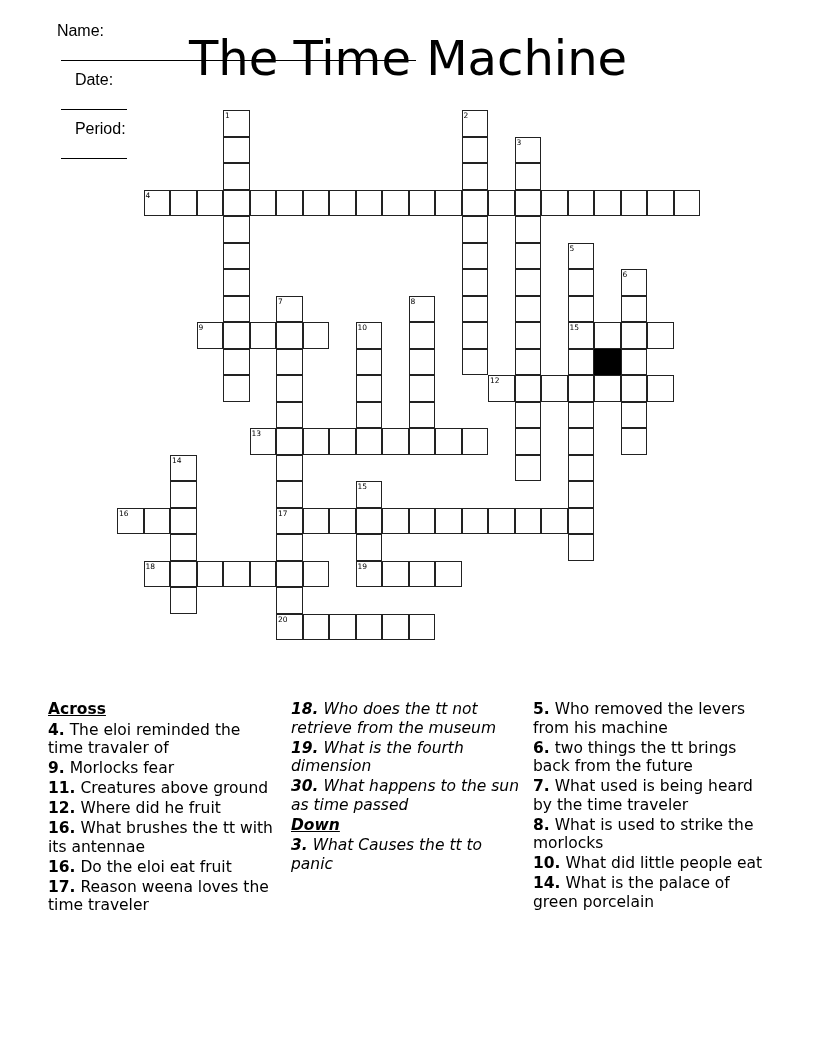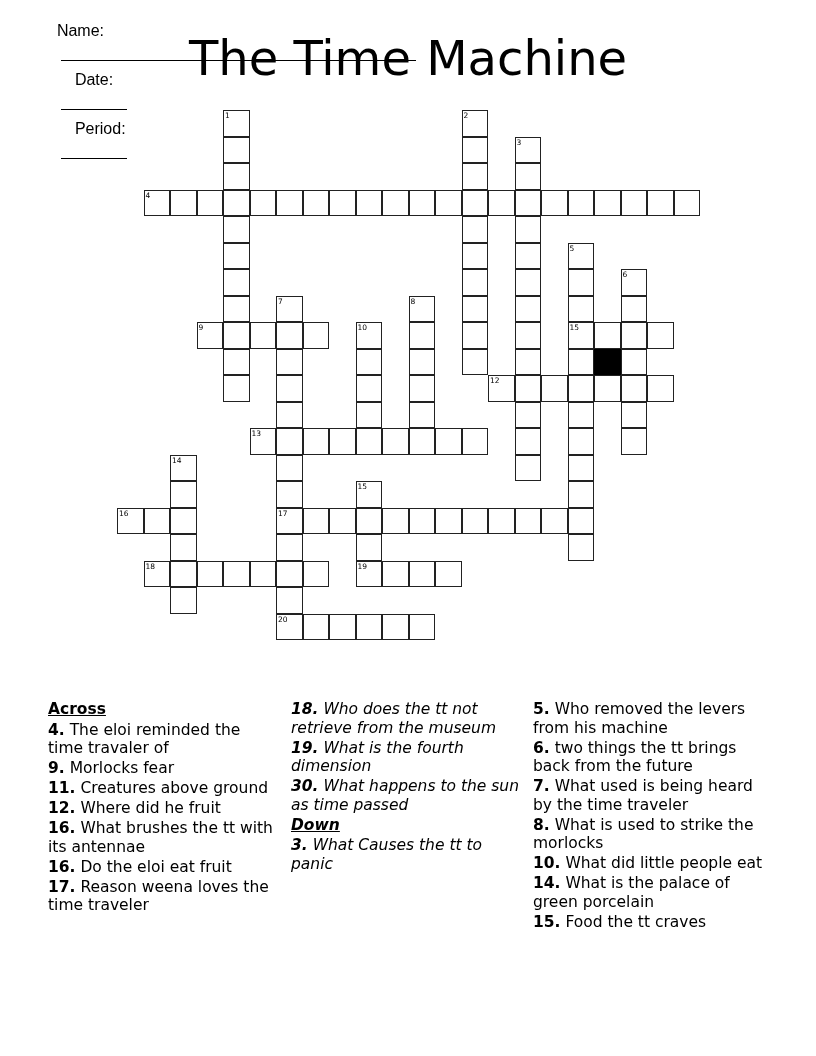--- a/index.html
+++ b/index.html
@@ -241,14 +241,13 @@
   <div class="clue"><b>3.</b> <span>What Causes the tt to panic</span></div>
 </div>
 
 <div class="clues col3">
   <div class="clue"><b>5.</b> <span>Who removed the levers from his machine</span></div>
   <div class="clue"><b>6.</b> <span>two things the tt brings back from the future</span></div>
   <div class="clue"><b>7.</b> <span>What used is being heard by the time traveler</span></div>
   <div class="clue"><b>8.</b> <span>What is used to strike the morlocks</span></div>
   <div class="clue"><b>10.</b> <span>What did little people eat</span></div>
   <div class="clue"><b>14.</b> <span>What is the palace of green porcelain</span></div>
-  <div class="clue"><b>15.</b> <span>Food the tt craves</span></div>
 </div>
 
 </body></html>

